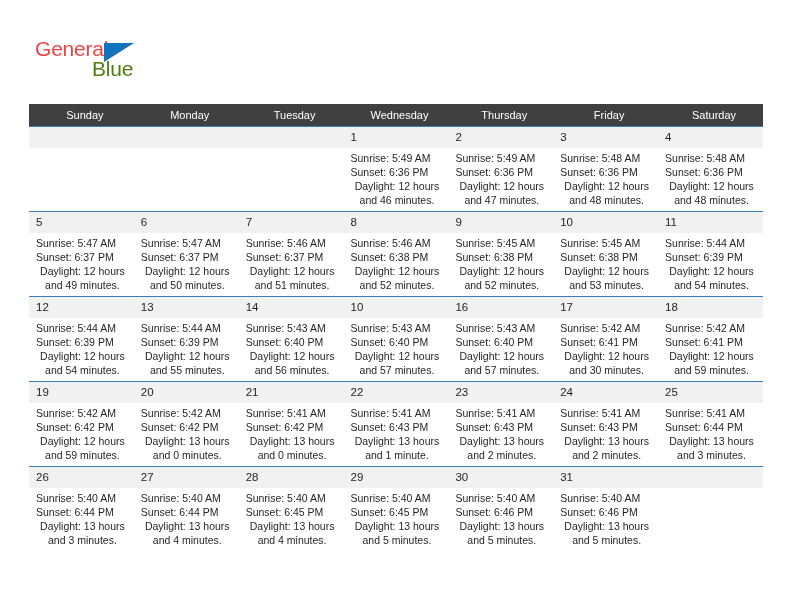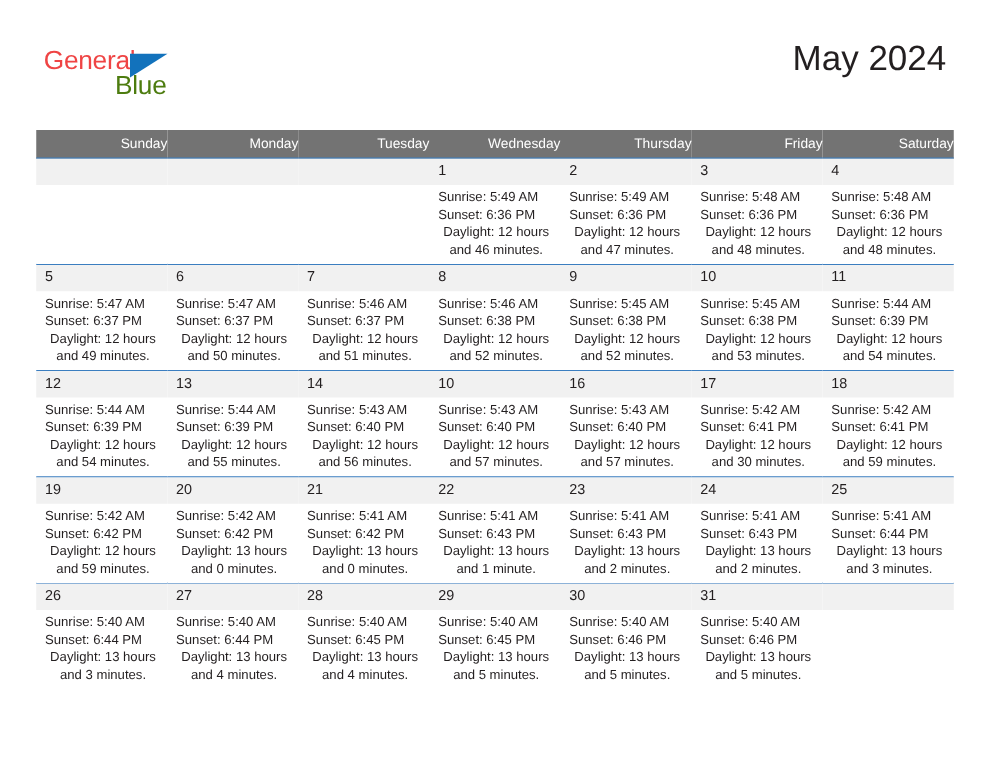--- a/index.html
+++ b/index.html
@@ -92,25 +92,25 @@
     left: 29px;
     top: 104px;
     width: 734px;
   }
   table.cal {
     border-collapse: collapse;
     table-layout: fixed;
     width: 734px;
   }
   table.cal th {
-    background: #737373;
+    background: #404040;
     color: #ffffff;
     font-size: 11px;
     font-weight: normal;
-    text-align: right;
+    text-align: center;
     padding: 5px 0 5px 7px;
     height: 12px;
     font-family: "Liberation Sans", sans-serif;
     border: none;
   }
   table.cal col { width: 104.85px; }
 
   table.cal td {
     vertical-align: top;
     padding: 0;
@@ -150,21 +150,20 @@
 
   <div class="top-bar">
 
     <div class="logo">
       <span class="logo-general">General</span>
       <span class="logo-triangle"></span>
       <span class="logo-blue">Blue</span>
     </div>
 
     <div class="title-block">
-      <h1 class="cal-title">May 2024</h1>
     </div>
 
   </div>
 
   <div class="cal-wrap">
     <table class="cal">
       <colgroup>
         <col>
           <col>
           <col>

